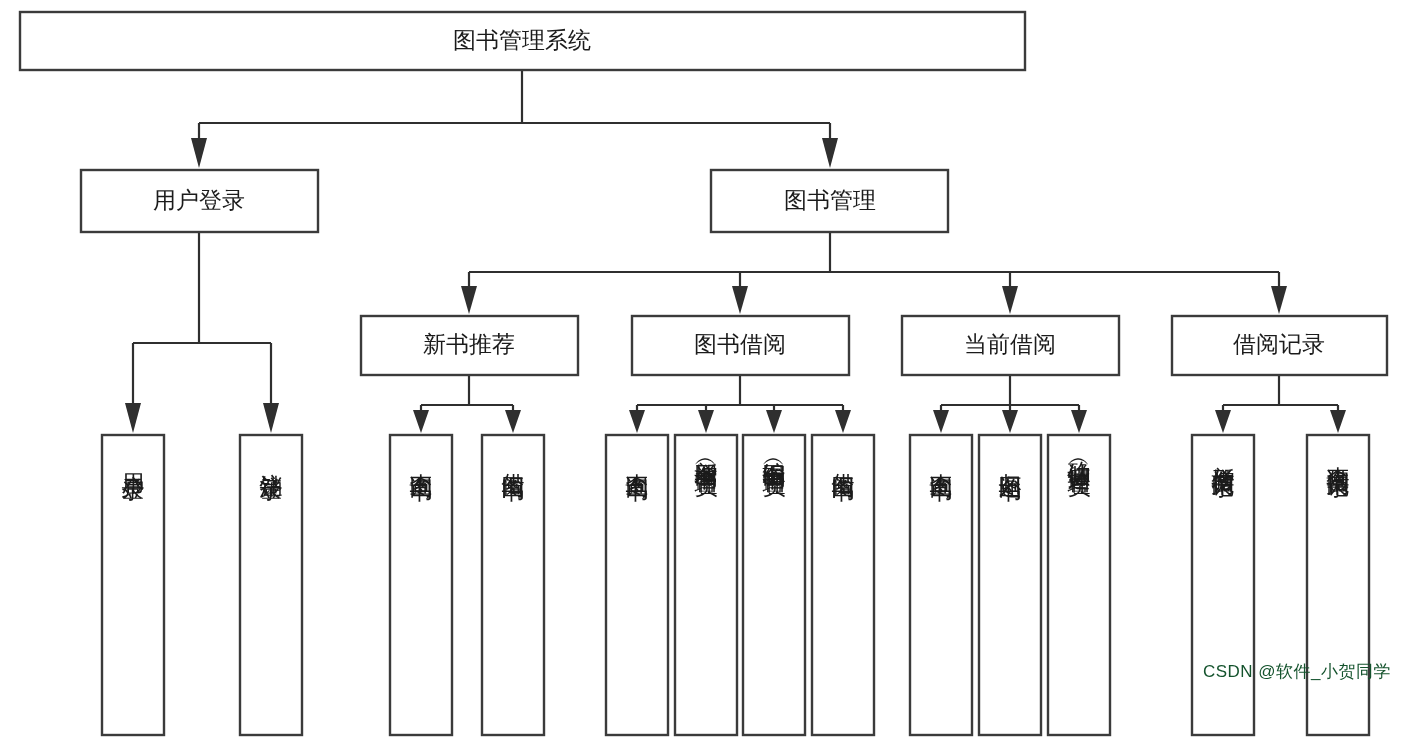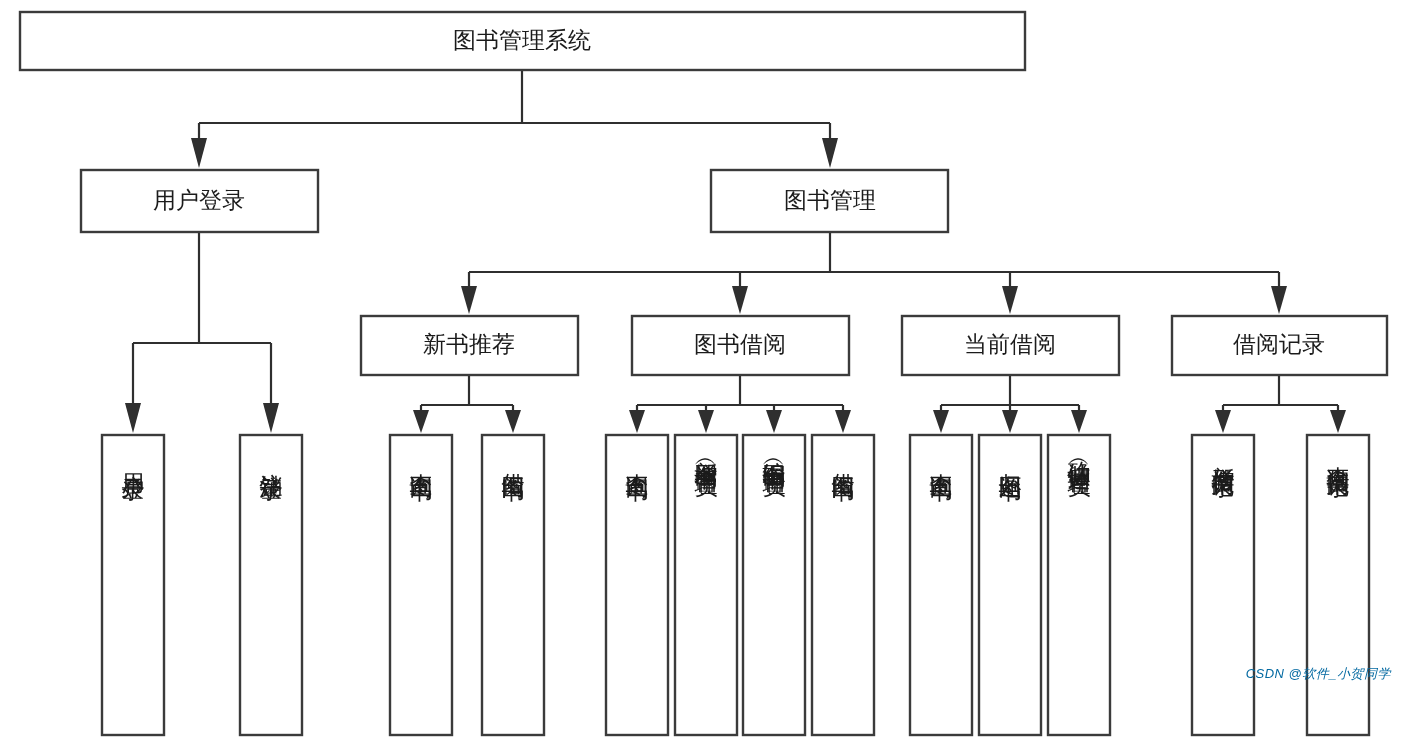--- a/index.html
+++ b/index.html
@@ -66,25 +66,24 @@
     color: #1b1b1b;
     letter-spacing: 2px;
     white-space: nowrap;
     text-align: left;
   }
   .watermark {
     position: absolute;
     right: 14px;
     bottom: 6px;
     font-family: "Liberation Sans", "DejaVu Sans", sans-serif;
-    font-size: 13px;
-    color: #0369a1;
+    font-size: 17px;
+    color: #14532d;
     letter-spacing: 0.5px;
     white-space: nowrap;
-    font-style: italic;
   }
 </style>
 </head>
 <body>
 
 <div id="diagram-root">
 
   <svg id="flowchart" viewBox="0 0 1405 747">
 
     <g>

